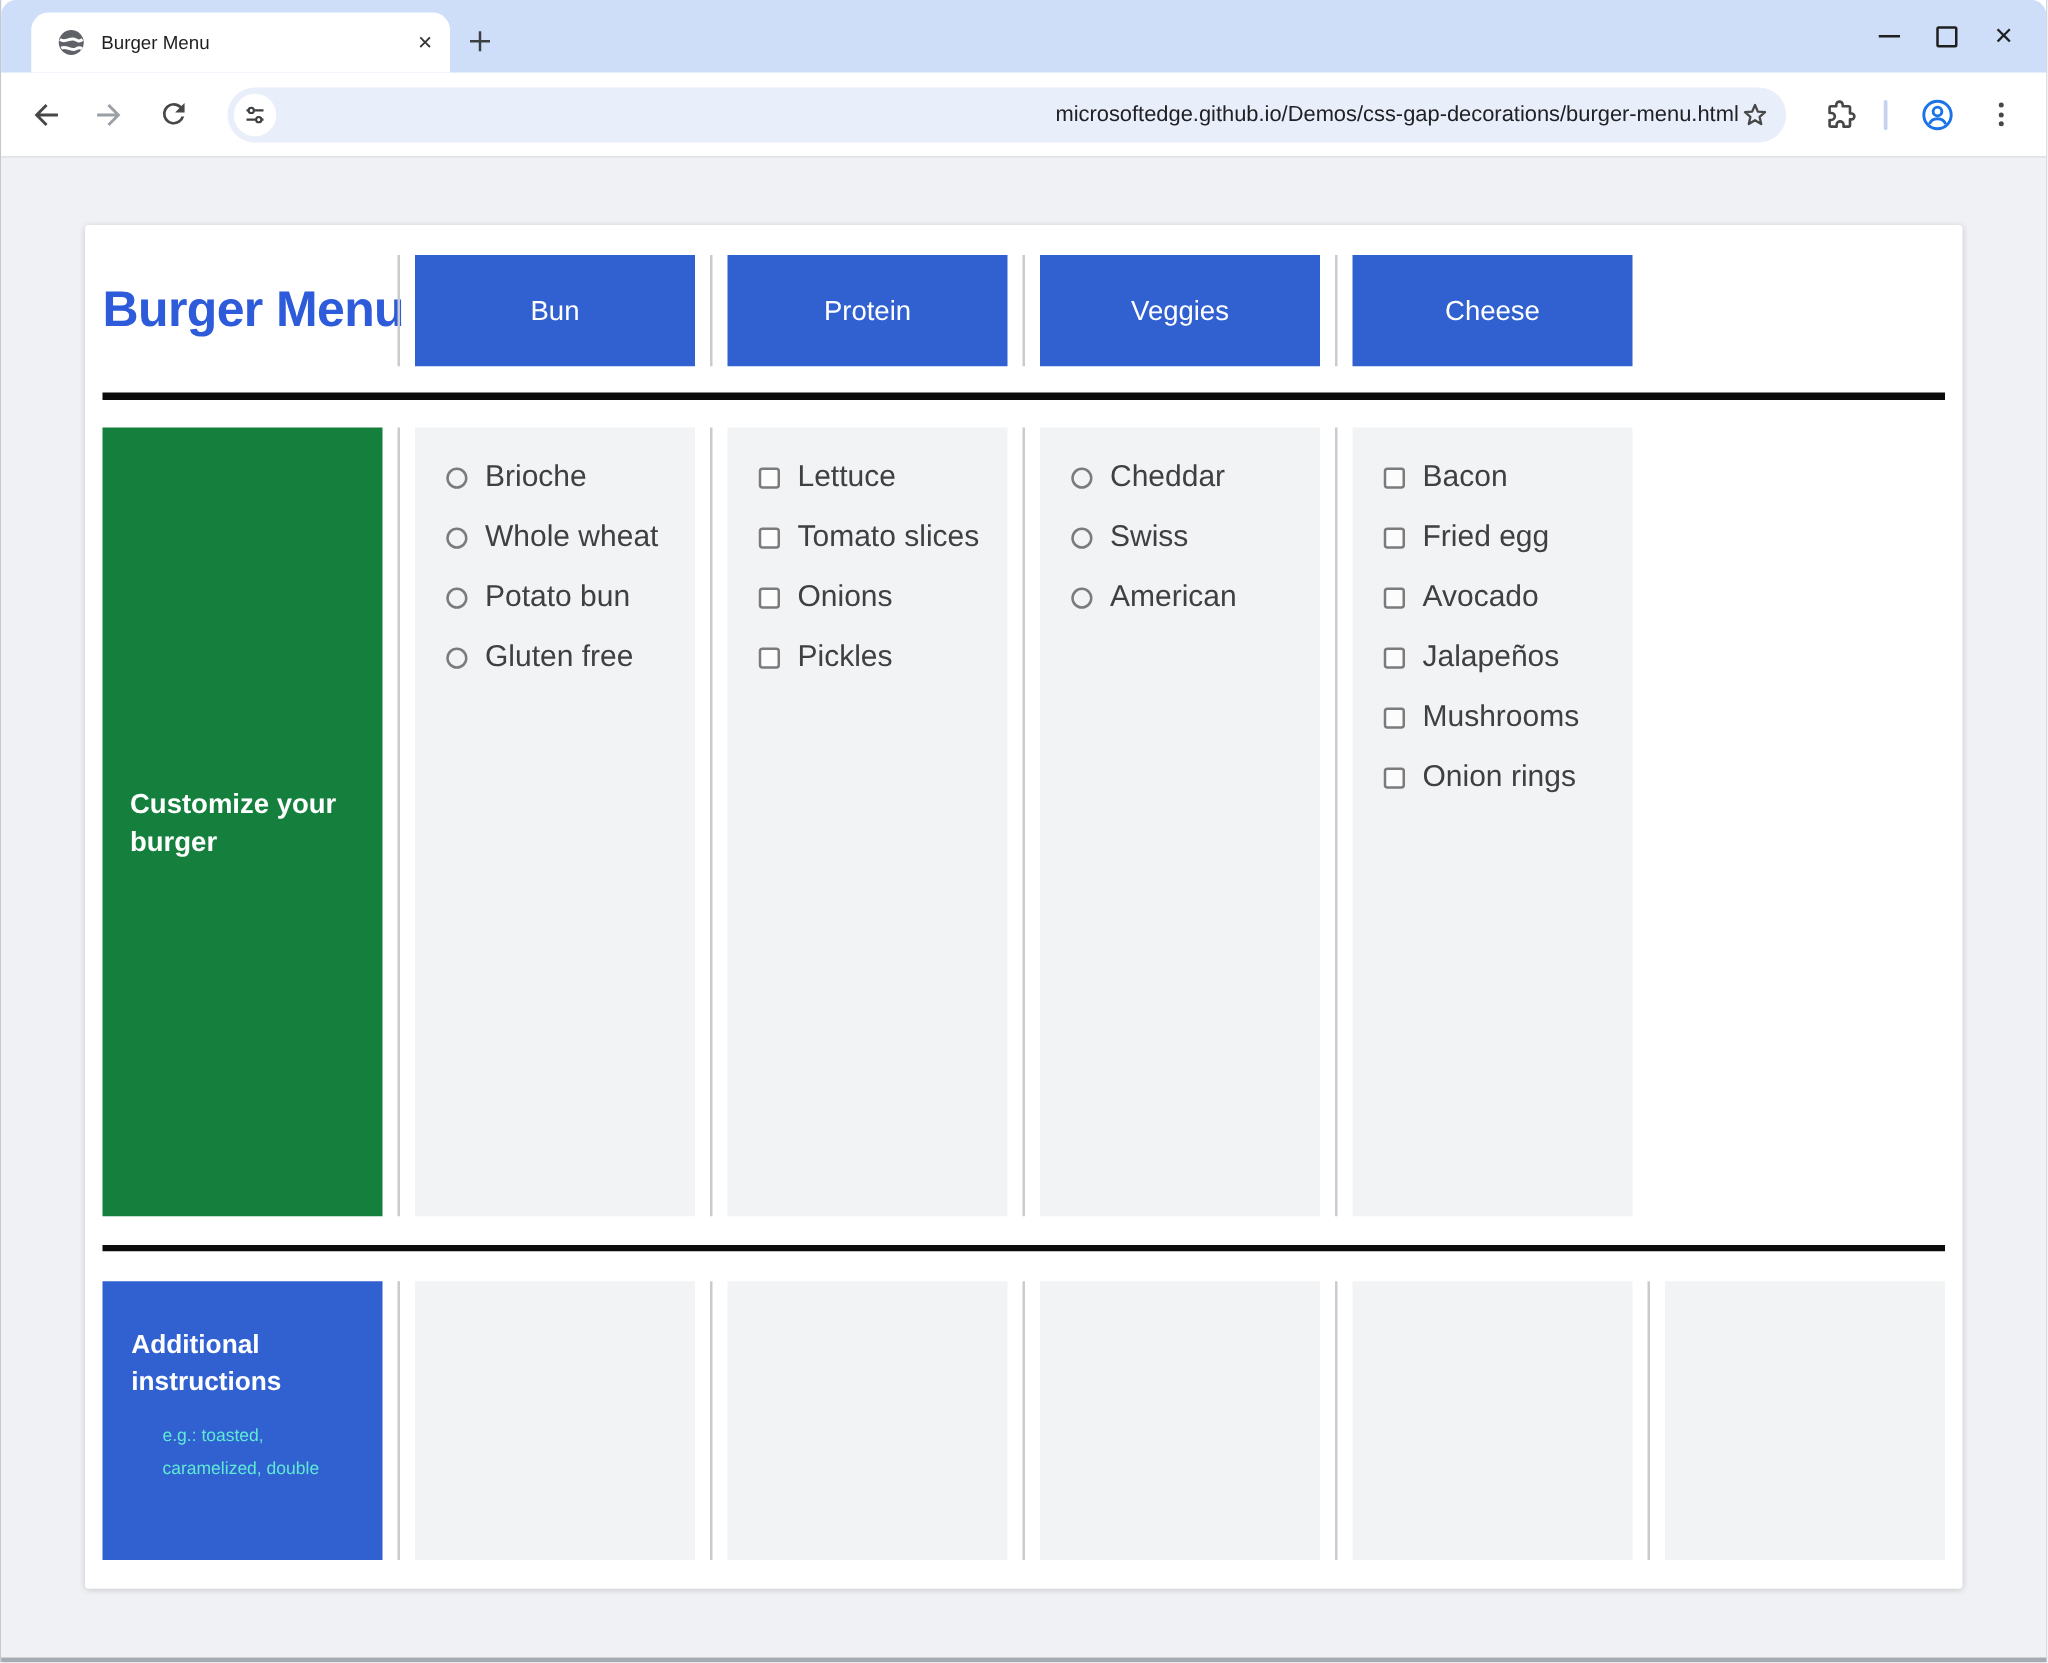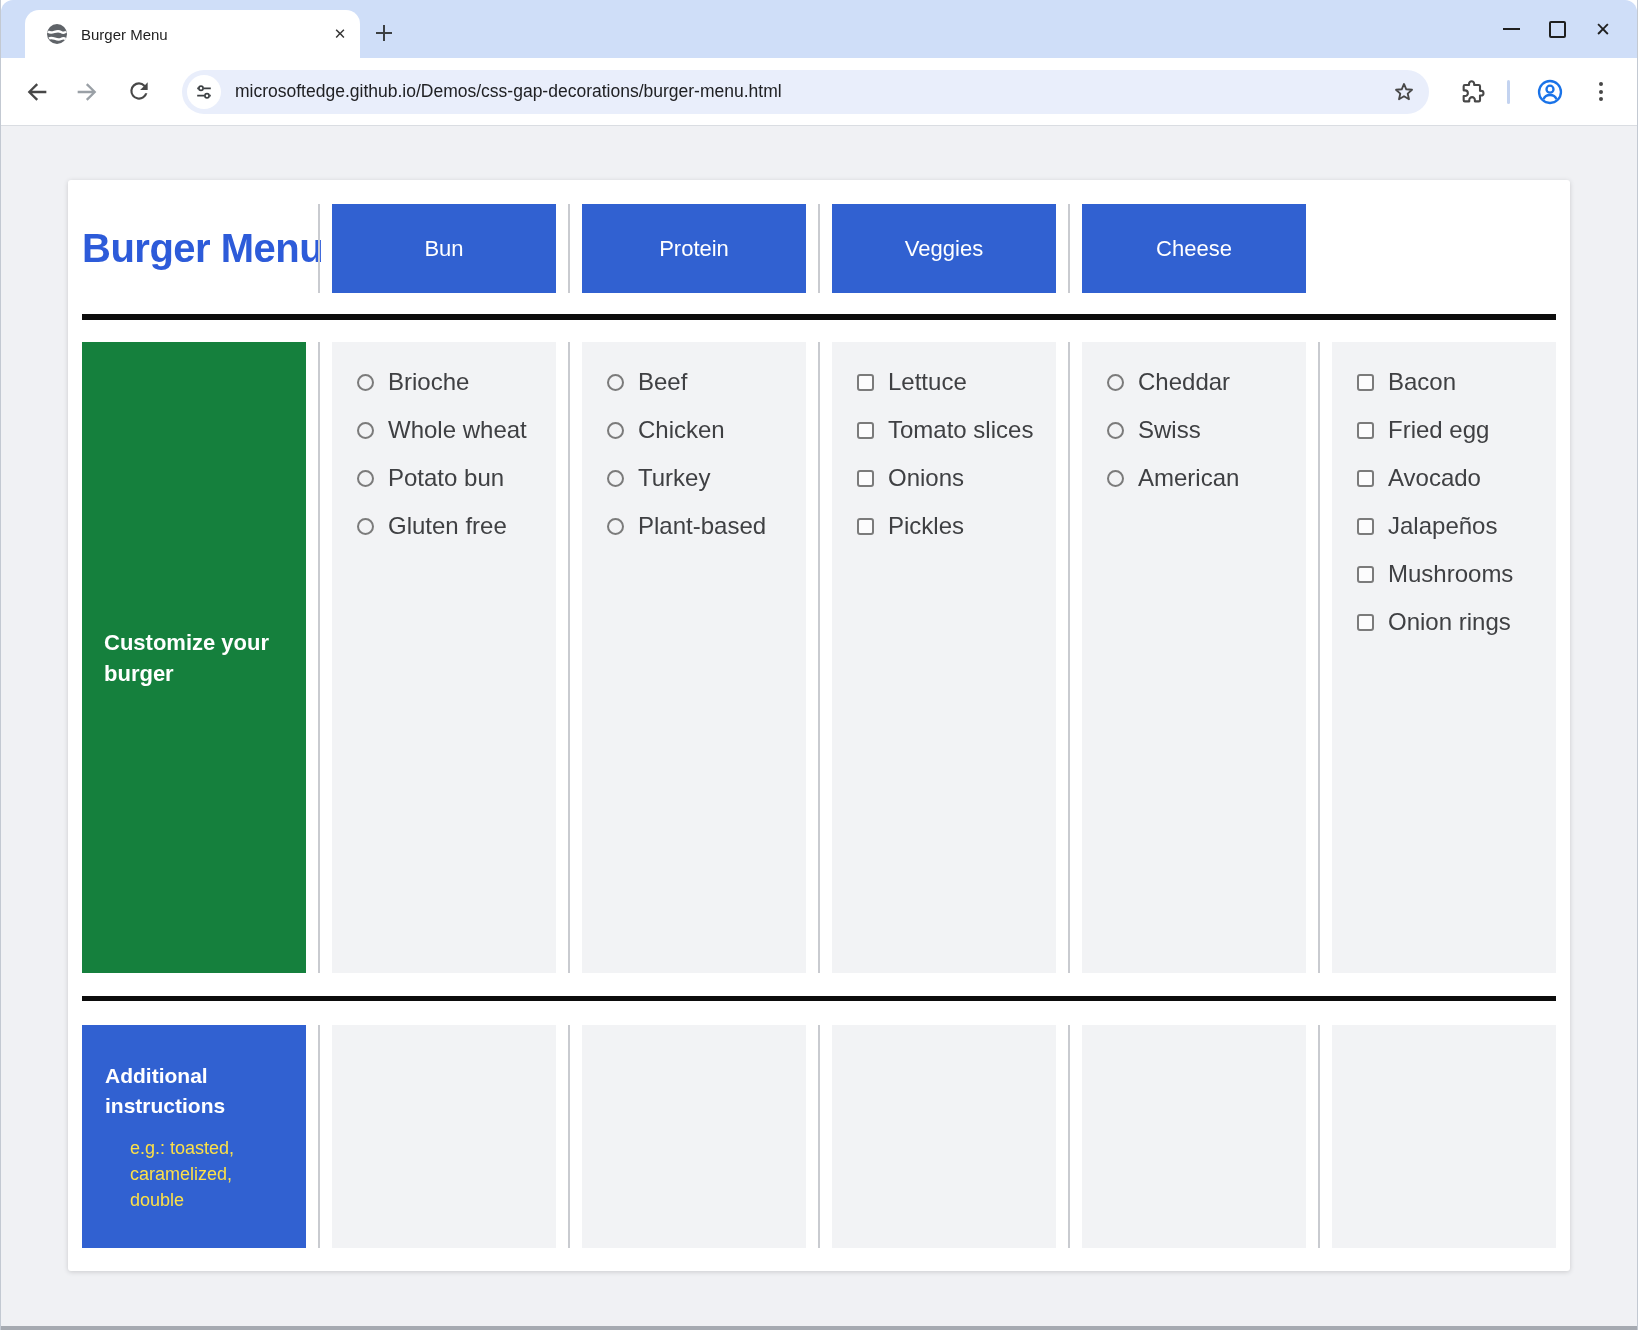--- a/index.html
+++ b/index.html
@@ -18,21 +18,21 @@
                font-size:15px; color:#343434; cursor:pointer; }
   .newtab { position:absolute; left:372px; top:22px; width:22px; height:22px; }
   .newtab svg { display:block; }
   .win-controls { position:absolute; right:11px; top:0; height:58px; display:flex; }
   .win-btn { width:46px; height:58px; display:flex; align-items:center; justify-content:center; }
   .glyph-min { width:17px; height:2px; background:#1f1f1f; }
   .glyph-max { width:13px; height:13px; border:2px solid #1f1f1f; border-radius:2px; }
   .glyph-close { font-size:19px; color:#1f1f1f; line-height:1; }
 
   
-  .toolbar { height:67px; background:#ffffff; display:flex; align-items:center; flex:none; }
+  .toolbar { height:67px; background:#ffffff; display:flex; align-items:center; flex:none;text-align:right; }
   .nav-btn { width:28px; height:28px; flex:none; }
   .nav-btn svg { display:block; }
   .btn-back { margin-left:22px; }
   .btn-forward { margin-left:22px; }
   .btn-reload { margin-left:25px; }
   .omnibox { margin-left:28px; width:1247px; height:44px; background:#e9eefb; border-radius:22px;
              display:flex; align-items:center; box-sizing:border-box; padding:0 12px 0 5px; }
   .site-chip { width:34px; height:34px; border-radius:50%; background:#ffffff; display:flex;
                align-items:center; justify-content:center; flex:none; }
   .url-text { margin-left:14px; font-size:17.5px; color:#202124; flex:1; white-space:nowrap; overflow:hidden; }
@@ -73,21 +73,21 @@
   .option input { appearance:none; -webkit-appearance:none; width:17px; height:17px; margin:0 14px 0 0;
                   border:2px solid #7b7b7b; background:transparent; flex:none; box-sizing:border-box; }
   .option input[type=radio] { border-radius:50%; }
   .option input[type=checkbox] { border-radius:3px; background:#fcfcfd; }
   .option-label { font-size:24px; color:#3f4043; white-space:nowrap; }
 
   .row-notes { height:223px; }
   .notes-label { background:#3161d1; color:#ffffff; box-sizing:border-box; padding:36px 12px 0 23px;
                  display:block; }
   .notes-heading { font-size:21px; font-weight:bold; line-height:30px; width:150px; }
-  .notes-hint { margin:14px 0 0 25px; width:130px; font-size:18px; line-height:26px; color:#fde047; }
+  .notes-hint { margin:14px 0 0 25px; width:130px; font-size:14px; line-height:26px; color:#5eead4; }
   .notes-input { width:100%; height:100%; box-sizing:border-box; background:#f2f3f5; border:none; resize:none;
                  outline:none; font-family:"Liberation Sans", sans-serif; font-size:18px; padding:12px;
                  overflow:hidden; }
 
   .bottom-edge { height:4px; background:#a6aab1; flex:none; }
 </style>
 </head>
 <body>
 
 <div class="window">
@@ -206,38 +206,20 @@
           <label class="option">
             <input type="radio" name="bun" style="">
             <span class="option-label">Potato bun</span>
           </label>
           <label class="option">
             <input type="radio" name="bun" style="">
             <span class="option-label">Gluten free</span>
           </label>
         </div>
 
-        <div class="options-col gap-line">
-          <label class="option">
-            <input type="radio" name="protein" style="">
-            <span class="option-label">Beef</span>
-          </label>
-          <label class="option">
-            <input type="radio" name="protein" style="">
-            <span class="option-label">Chicken</span>
-          </label>
-          <label class="option">
-            <input type="radio" name="protein" style="">
-            <span class="option-label">Turkey</span>
-          </label>
-          <label class="option">
-            <input type="radio" name="protein" style="">
-            <span class="option-label">Plant-based</span>
-          </label>
-        </div>
 
         <div class="options-col gap-line">
           <label class="option">
             <input type="checkbox" style="">
             <span class="option-label">Lettuce</span>
           </label>
           <label class="option">
             <input type="checkbox" style="">
             <span class="option-label">Tomato slices</span>
           </label>

